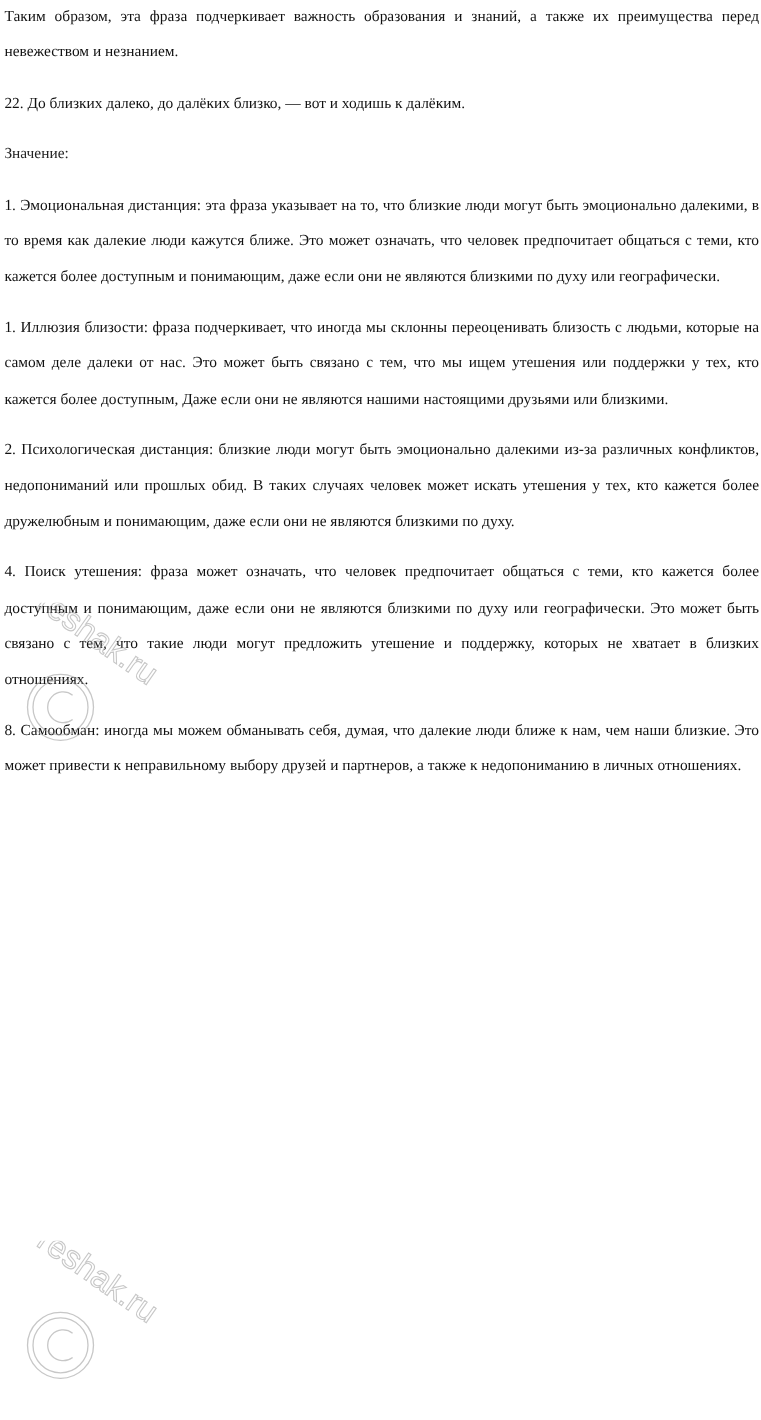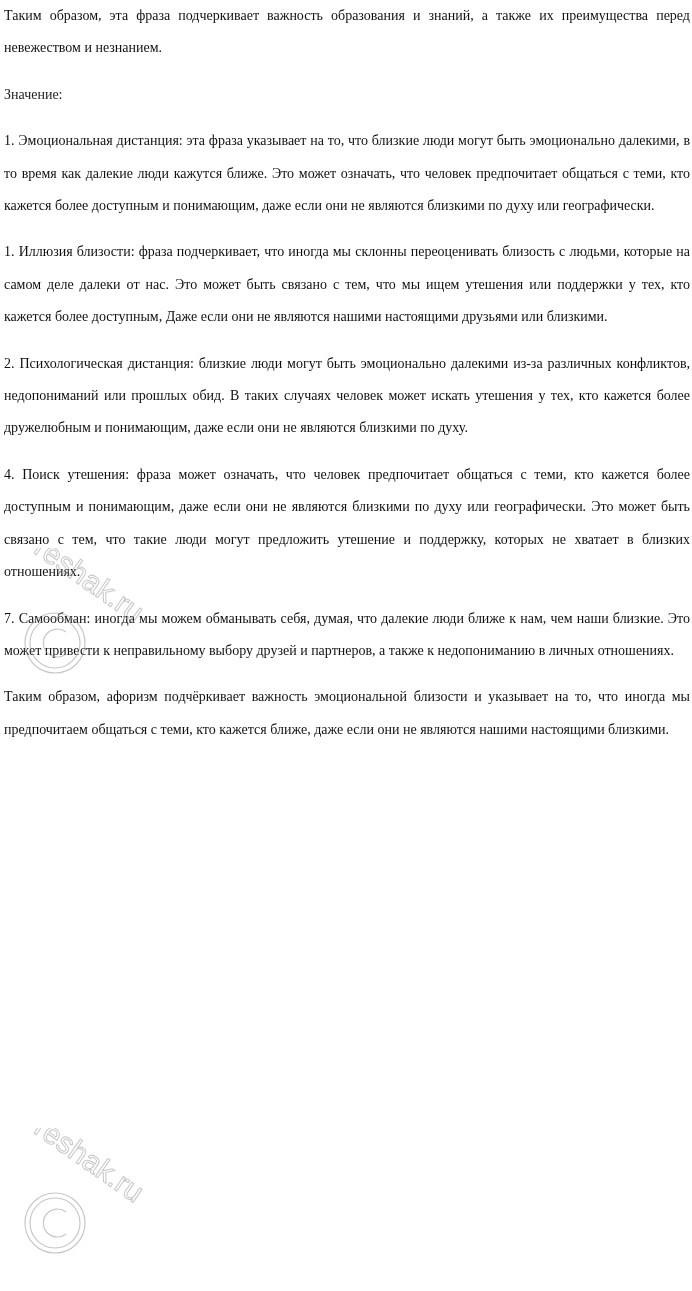--- a/index.html
+++ b/index.html
@@ -38,27 +38,27 @@
       pointer-events: none;
       opacity: 0.55;
     }
     .watermark svg { width: 100%; height: 100%; }
   </style>
 </head>
 <body>
 
 <div class="doc">
   <p>Таким образом, эта фраза подчеркивает важность образования и знаний, а также их преимущества перед невежеством и незнанием.</p>
+  <p>22. До близких далеко, до далёких близко, — вот и ходишь к далёким.</p>
   <p class="italic">Значение:</p>
   <p>1. Эмоциональная дистанция: эта фраза указывает на то, что близкие люди могут быть эмоционально далекими, в то время как далекие люди кажутся ближе. Это может означать, что человек предпочитает общаться с теми, кто кажется более доступным и понимающим, даже если они не являются близкими по духу или географически.</p>
   <p>1. Иллюзия близости: фраза подчеркивает, что иногда мы склонны переоценивать близость с людьми, которые на самом деле далеки от нас. Это может быть связано с тем, что мы ищем утешения или поддержки у тех, кто кажется более доступным, Даже если они не являются нашими настоящими друзьями или близкими.</p>
   <p>2. Психологическая дистанция: близкие люди могут быть эмоционально далекими из-за различных конфликтов, недопониманий или прошлых обид. В таких случаях человек может искать утешения у тех, кто кажется более дружелюбным и понимающим, даже если они не являются близкими по духу.</p>
   <p>4. Поиск утешения: фраза может означать, что человек предпочитает общаться с теми, кто кажется более доступным и понимающим, даже если они не являются близкими по духу или географически. Это может быть связано с тем, что такие люди могут предложить утешение и поддержку, которых не хватает в близких отношениях.</p>
-  <p>7. Самообман: иногда мы можем обманывать себя, думая, что далекие люди ближе к нам, чем наши близкие. Это может привести к неправильному выбору друзей и партнеров, а также к недопониманию в личных отношениях.</p>
-  <p>Таким образом, афоризм подчёркивает важность эмоциональной близости и указывает на то, что иногда мы предпочитаем общаться с теми, кто кажется ближе, даже если они не являются нашими настоящими близкими.</p>
+  <p>8. Самообман: иногда мы можем обманывать себя, думая, что далекие люди ближе к нам, чем наши близкие. Это может привести к неправильному выбору друзей и партнеров, а также к недопониманию в личных отношениях.</p>
 </div>
 
 <div class="watermark" style="top:548px; left:0px;">
   <svg viewBox="0 0 150 150">
     <g fill="none" stroke="#9a9a9a" stroke-width="1.2">
       <circle cx="55" cy="95" r="30"></circle>
       <circle cx="55" cy="95" r="25"></circle>
       <path d="M66 84 A14 14 0 1 0 66 106"></path>
     </g>
     <text x="5" y="30" transform="rotate(35 60 60)" font-family="Liberation Sans, sans-serif" font-size="30" fill="none" stroke="#9a9a9a" stroke-width="1">reshak.ru</text>

